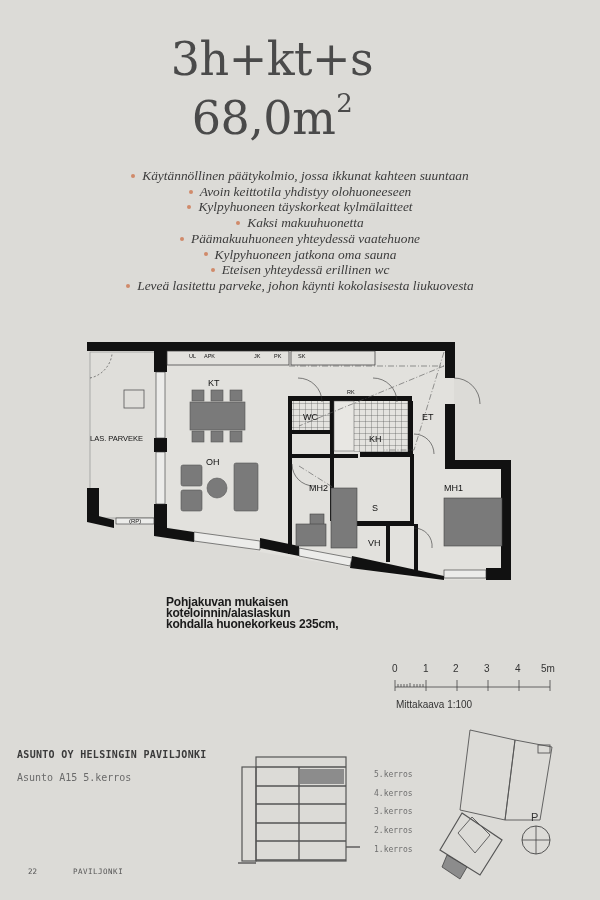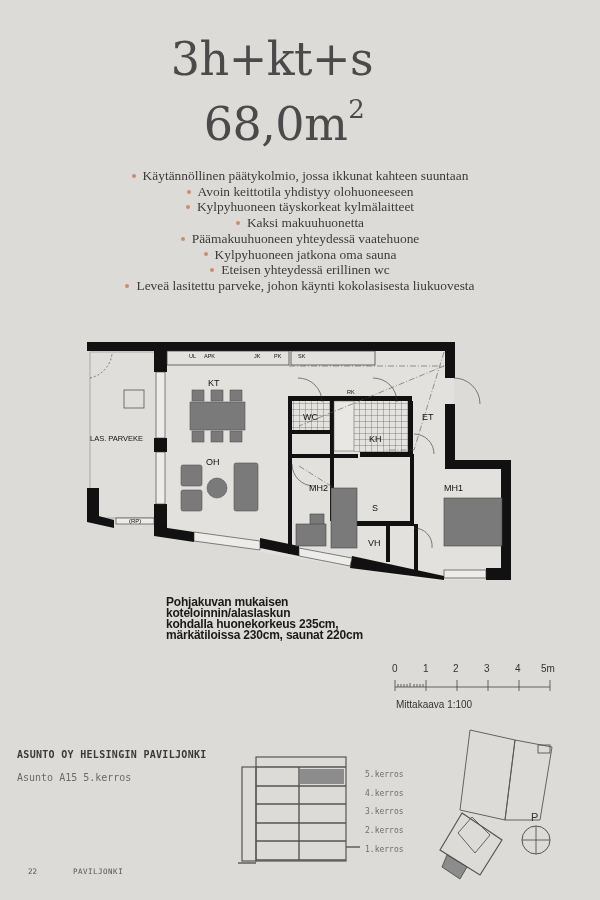--- a/index.html
+++ b/index.html
@@ -10,25 +10,25 @@
     font-family: "Liberation Serif", serif;
     color: #3f3f3f;
   }
   .title {
     position: absolute; left: 0; width: 544px; text-align: center;
     font-family: "DejaVu Serif", serif;
     color: #4a4a4a; font-size: 46px; line-height: 1;
     letter-spacing: -0.5px;
   }
   .title-type { top: 36px; }
-  .title-area { top: 96px; padding-left: 12px; }
+  .title-area { top: 90px; }
   .title-area sup { font-size: 26px; vertical-align: 22px; margin-left: 1px; }
   .features {
     position: absolute; top: 168px; left: 0; width: 600px;
-    margin: 0; padding: 0; list-style: none; text-align: center;
+    margin: 0; padding: 0; list-style: none; text-align: center; font-style: italic;
   }
   .features li {
     font-family: "Liberation Serif", serif;
     font-size: 13.4px; line-height: 15.7px; color: #3b3b3b;
   }
   .features li .bullet {
     display: inline-block; width: 4px; height: 4px; border-radius: 50%;
     background: #d08a6a; vertical-align: middle; margin-right: 7px;
     position: relative; top: -1px;
   }
@@ -49,21 +49,21 @@
     position: absolute; left: 17px; top: 749px;
     font-family: "DejaVu Sans Mono", monospace; font-size: 10px; font-weight: bold;
     color: #3a3a3a; letter-spacing: 0.3px;
   }
   .unit {
     position: absolute; left: 17px; top: 772px;
     font-family: "DejaVu Sans Mono", monospace; font-size: 10px; color: #6a6a6a;
   }
   .floors { position: absolute; left: 236px; top: 755px; width: 180px; height: 110px; }
   .floor-label {
-    position: absolute; left: 365px;
+    position: absolute; left: 374px;
     font-family: "DejaVu Sans Mono", monospace; font-size: 8px; color: #6e6e6e;
   }
   .siteplan { position: absolute; left: 420px; top: 725px; width: 170px; height: 165px; }
   .page-num {
     position: absolute; left: 28px; top: 867px;
     font-family: "DejaVu Sans Mono", monospace; font-size: 7.5px; color: #555;
   }
   .page-brand {
     position: absolute; left: 73px; top: 867px;
     font-family: "DejaVu Sans Mono", monospace; font-size: 7.5px; color: #555; letter-spacing: 0.5px;
@@ -208,21 +208,20 @@
     <text x="360" y="153">MH1</text>
     <text x="288" y="173">S</text>
     <text x="284" y="208">VH</text>
     <text x="45" y="185" font-size="6">(RP)</text>
   </g>
 </svg>
 
 <div class="note">
   <div>Pohjakuvan mukaisen koteloinnin/alaslaskun</div>
   <div>kohdalla huonekorkeus 235cm,</div>
-  <div>märkätiloissa 230cm, saunat 220cm</div>
 </div>
 
 <svg class="scale" viewBox="0 0 180 60">
   <g font-size="10">
     <text x="4" y="12">0</text>
     <text x="35" y="12">1</text>
     <text x="65" y="12">2</text>
     <text x="96" y="12">3</text>
     <text x="127" y="12">4</text>
     <text x="153" y="12">5m</text>

